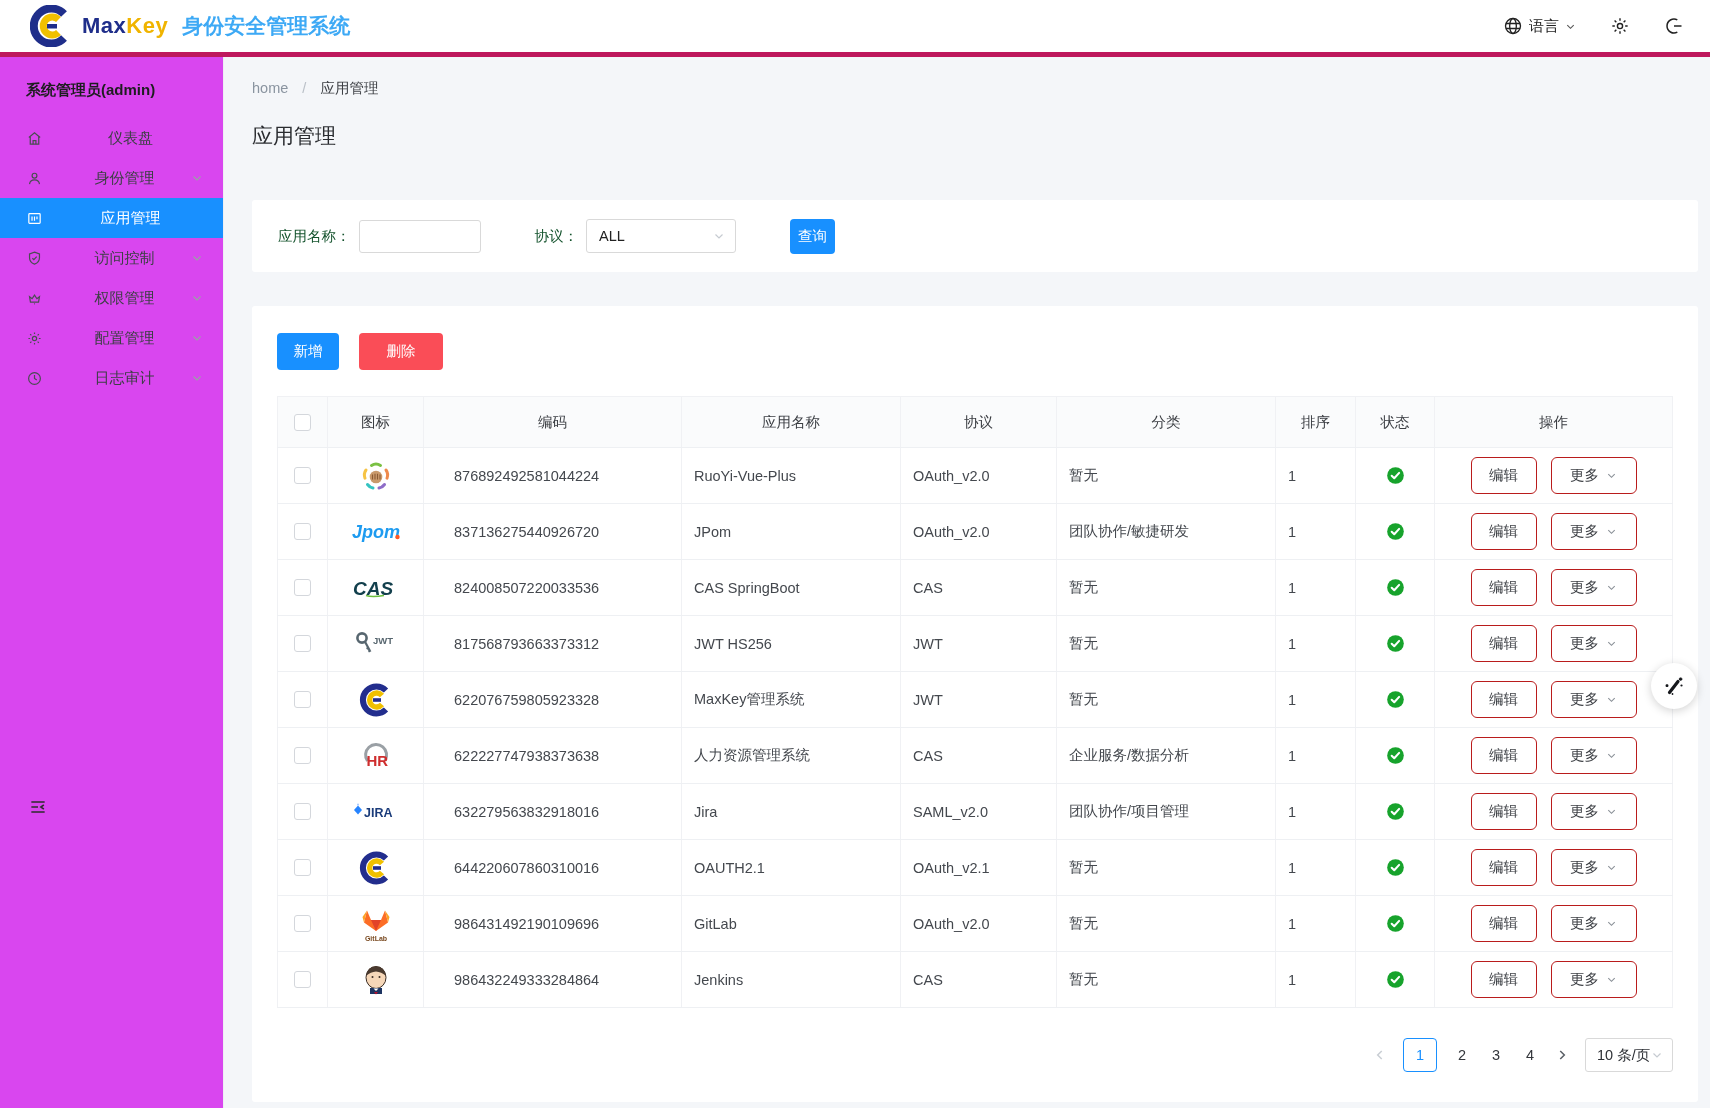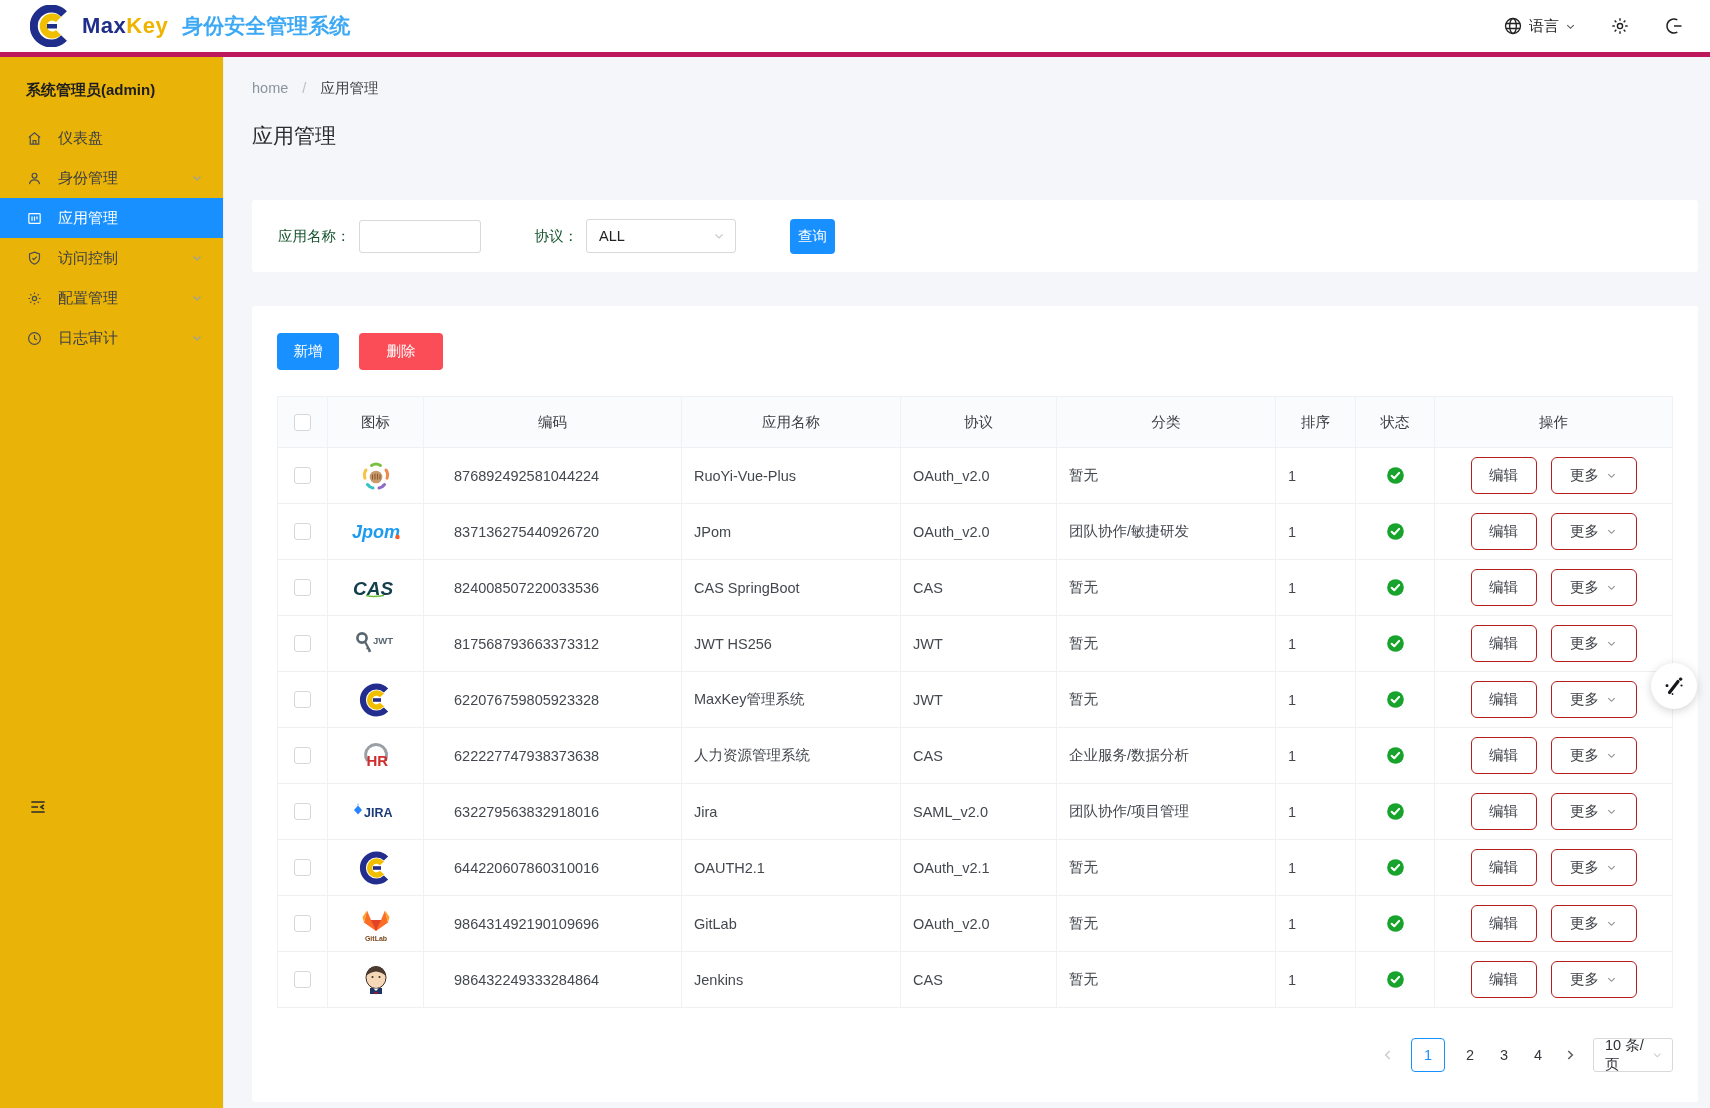--- a/index.html
+++ b/index.html
@@ -13,25 +13,25 @@
   .brand-name { font-size:22px; font-weight:bold; letter-spacing:.5px; }
   .brand-name .mx { color:#1f2e8a; }
   .brand-name .ky { color:#f0b400; }
   .brand-sub { font-size:21px; font-weight:bold; color:#3da9f5; margin-left:4px; }
   .topbar-right { display:flex; align-items:center; gap:34px; color:#222; }
   .lang { display:flex; align-items:center; gap:6px; font-size:15px; cursor:pointer; }
   .tb-ic { width:20px; height:20px; display:inline-block; }
 
   
   .shell { display:flex; height:1051px; }
-  .sidebar { width:224px; background:#eab308; border-right:1px solid #eceff3; position:relative; flex:none; }
+  .sidebar { width:224px; background:#d946ef; border-right:1px solid #eceff3; position:relative; flex:none; }
   .side-user { font-size:15px; font-weight:bold; color:#1d1d1f; padding:24px 0 18px 26px; }
   .side-item { height:40px; display:flex; align-items:center; padding:0 20px 0 26px; font-size:15px; color:#3c3f44; cursor:pointer; }
   .side-item .si-ic { width:17px; height:17px; margin-right:15px; flex:none; color:#4a4d52; }
-  .side-item .si-label { flex:1; }
+  .side-item .si-label { flex:1;text-align:center; }
   .side-item .si-chev { width:12px; height:12px; color:#9aa0a6; }
   .side-item.active { background:#1890ff; color:#fff; }
   .side-item.active .si-ic { color:#fff; }
   .collapse-btn { position:absolute; left:28px; top:740px; width:20px; height:20px; color:#2d2d2d; cursor:pointer; }
 
   .main { flex:1; padding:0 12px 0 28px; }
   .breadcrumb { padding-top:22px; font-size:14.5px; }
   .breadcrumb .bc-home { color:#8a94a0; cursor:pointer; }
   .breadcrumb .bc-sep { color:#b9bfc7; margin:0 10px; }
   .breadcrumb .bc-cur { color:#3c3f44; }
@@ -70,21 +70,21 @@
   .btn-more { width:86px; }
   .btn-plain .chev { width:11px; height:11px; color:#8a9097; }
 
   
   .pagination { margin-top:30px; display:flex; align-items:center; justify-content:flex-end; gap:16px; font-size:14.5px; }
   .pg-arrow { width:14px; height:14px; display:inline-block; cursor:pointer; }
   .pg-prev { color:#c9ced4; }
   .pg-next { color:#5a5f66; }
   .pg-num { min-width:18px; text-align:center; color:#33363b; cursor:pointer; padding:0 4px; }
   .pg-num.current { width:34px; height:34px; line-height:32px; border:1px solid #1890ff; border-radius:4px; color:#1890ff; padding:0; }
-  .pg-size { width:80px; height:34px; border:1px solid #d9d9d9; border-radius:3px; display:flex; align-items:center; justify-content:space-between; padding:0 9px 0 11px; color:#2e3136; cursor:pointer; background:#fff; }
+  .pg-size { width:88px; height:34px; border:1px solid #d9d9d9; border-radius:3px; display:flex; align-items:center; justify-content:space-between; padding:0 9px 0 11px; color:#2e3136; cursor:pointer; background:#fff; }
   .pg-size .chev { width:12px; height:12px; color:#c6cbd1; }
 
   
   .float-btn { position:absolute; right:13px; top:663px; width:46px; height:46px; border-radius:50%; background:#fff; box-shadow:0 2px 10px rgba(0,0,0,.18); display:flex; align-items:center; justify-content:center; cursor:pointer; z-index:9; }
   .float-btn svg { width:24px; height:24px; color:#16181c; }
 </style>
 </head>
 <body>
 
 <div class="app">
@@ -157,20 +157,30 @@
               <path d="M12 3l7 2.6v5.2c0 4.6-3 7.6-7 9.2-4-1.6-7-4.6-7-9.2V5.6z"></path>
               <path d="M9 11.6l2.1 2.1 4-4.3"></path>
             </svg>
             <span class="si-label">访问控制</span>
             <svg class="si-chev" viewBox="0 0 24 24" fill="none" stroke="currentColor" stroke-width="2.4">
               <path d="M5 9l7 7 7-7"></path>
             </svg>
           </div>
           <div class="side-item">
             <svg class="si-ic" viewBox="0 0 24 24" fill="none" stroke="currentColor" stroke-width="1.7">
+              <path d="M5 9.5l3.6 2.8L12 7.2l3.4 5.1L19 9.5l-1.3 7.5H6.3z"></path>
+              <circle cx="12" cy="19.5" r="0.8" fill="currentColor" stroke="none"></circle>
+            </svg>
+            <span class="si-label">权限管理</span>
+            <svg class="si-chev" viewBox="0 0 24 24" fill="none" stroke="currentColor" stroke-width="2.4">
+              <path d="M5 9l7 7 7-7"></path>
+            </svg>
+          </div>
+          <div class="side-item">
+            <svg class="si-ic" viewBox="0 0 24 24" fill="none" stroke="currentColor" stroke-width="1.7">
               <circle cx="12" cy="12" r="3"></circle>
               <path d="M12 3.4v2.4M12 18.2v2.4M3.4 12h2.4M18.2 12h2.4M5.9 5.9l1.7 1.7M16.4 16.4l1.7 1.7M18.1 5.9l-1.7 1.7M7.6 16.4l-1.7 1.7"></path>
             </svg>
             <span class="si-label">配置管理</span>
             <svg class="si-chev" viewBox="0 0 24 24" fill="none" stroke="currentColor" stroke-width="2.4">
               <path d="M5 9l7 7 7-7"></path>
             </svg>
           </div>
           <div class="side-item">
             <svg class="si-ic" viewBox="0 0 24 24" fill="none" stroke="currentColor" stroke-width="1.7">

